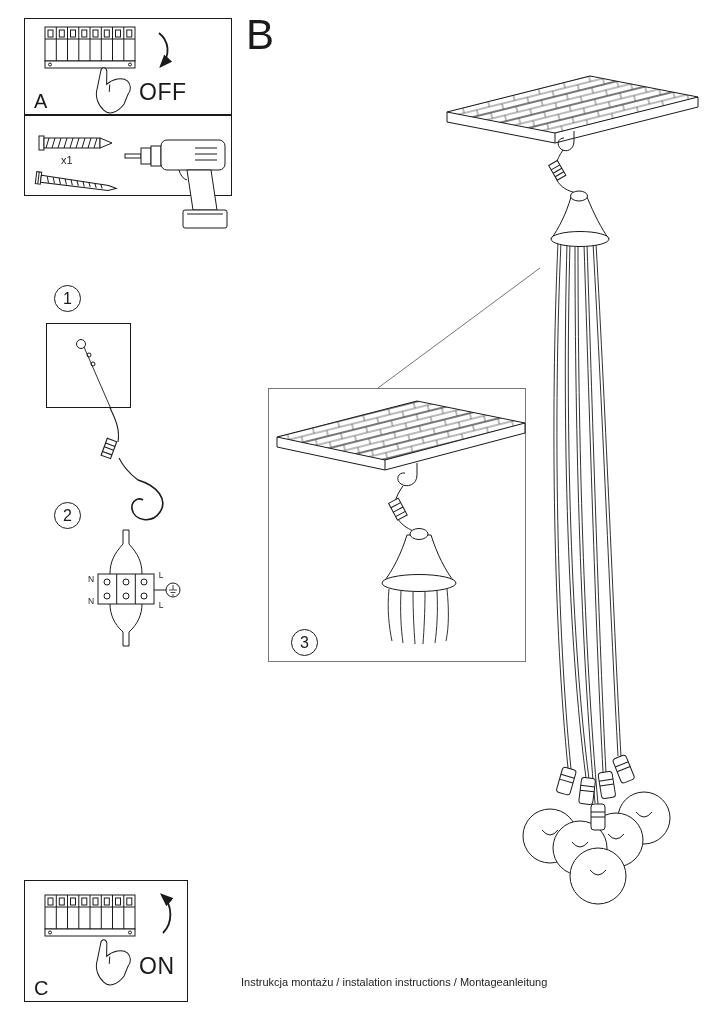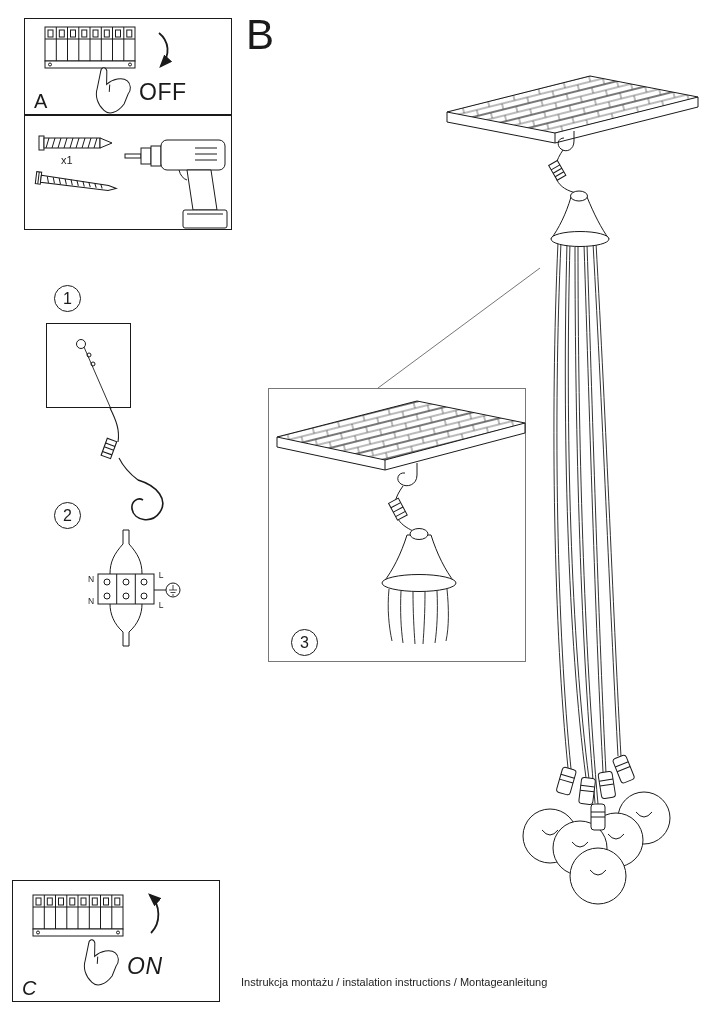--- a/index.html
+++ b/index.html
@@ -56,21 +56,21 @@
           <path d="M8,44 C3,37 2,28 6,21 L13,5 C14,1 19,1 19,6 L16,19 C23,15 33,15 37,20 C40,24 39,30 35,33 L29,42 C21,49 12,50 8,44 Z" fill="#fff"></path>
           <path d="M19,20 L17,27"></path>
         </g>
         <path d="M134,14 C144,22 146,36 136,47" stroke-width="1.8" marker-end="url(#ahA)"></path>
       </g>
     </svg>
     <div class="state-label" style="left:114px;top:62px;text-align:center;">OFF</div>
     <div class="corner-label">A</div>
   </div>
 
-  <div class="box" style="left:24px;top:115px;width:208px;height:115px;">
+  <div class="box" style="left:24px;top:115px;width:208px;height:81px;">
     <svg width="208" height="115" viewBox="0 0 208 115">
       <g stroke="#1a1a1a" fill="none" stroke-width="1">
         <g transform="translate(14,22)">
           <rect x="0" y="-2" width="5" height="14" fill="#fff"></rect>
           <rect x="5" y="0" width="56" height="10" fill="#fff"></rect>
           <path d="M10,0 L7,10 M16,0 L13,10 M22,0 L19,10 M28,0 L25,10 M34,0 L31,10 M40,0 L37,10 M46,0 L43,10 M52,0 L49,10 M58,0 L55,10"></path>
           <polygon points="61,0 73,5 61,10" fill="#fff"></polygon>
         </g>
         <g transform="translate(14,62) rotate(7)">
           <rect x="-3" y="-6" width="5" height="12" fill="#fff"></rect>
@@ -275,21 +275,21 @@
       <path d="M45,104 L45,118 M51,104 L51,118 M45,118 H51"></path>
       <g stroke="none" fill="#1a1a1a" font-size="8.5" text-anchor="middle">
         <text x="13" y="54">N</text>
         <text x="83" y="50">L</text>
         <text x="13" y="76">N</text>
         <text x="83" y="80">L</text>
       </g>
     </g>
   </svg>
 
-  <div class="box" style="left:12px;top:880px;width:208px;height:122px;font-style:italic;">
+  <div class="box" style="left:24px;top:880px;width:164px;height:122px;">
     <svg width="208" height="122" viewBox="0 0 208 122">
       <defs>
         <marker id="ahC" markerWidth="9" markerHeight="8" refX="6" refY="3" orient="auto">
           <path d="M0,0 L7.5,3 L0,6 Z" fill="#1a1a1a"></path>
         </marker>
       </defs>
       <g stroke="#1a1a1a" fill="none" stroke-width="1">
         <g transform="translate(20,14)">
           <rect x="0" y="0" width="90" height="34" fill="#fff"></rect>
           <path d="M0,12 H90"></path>

